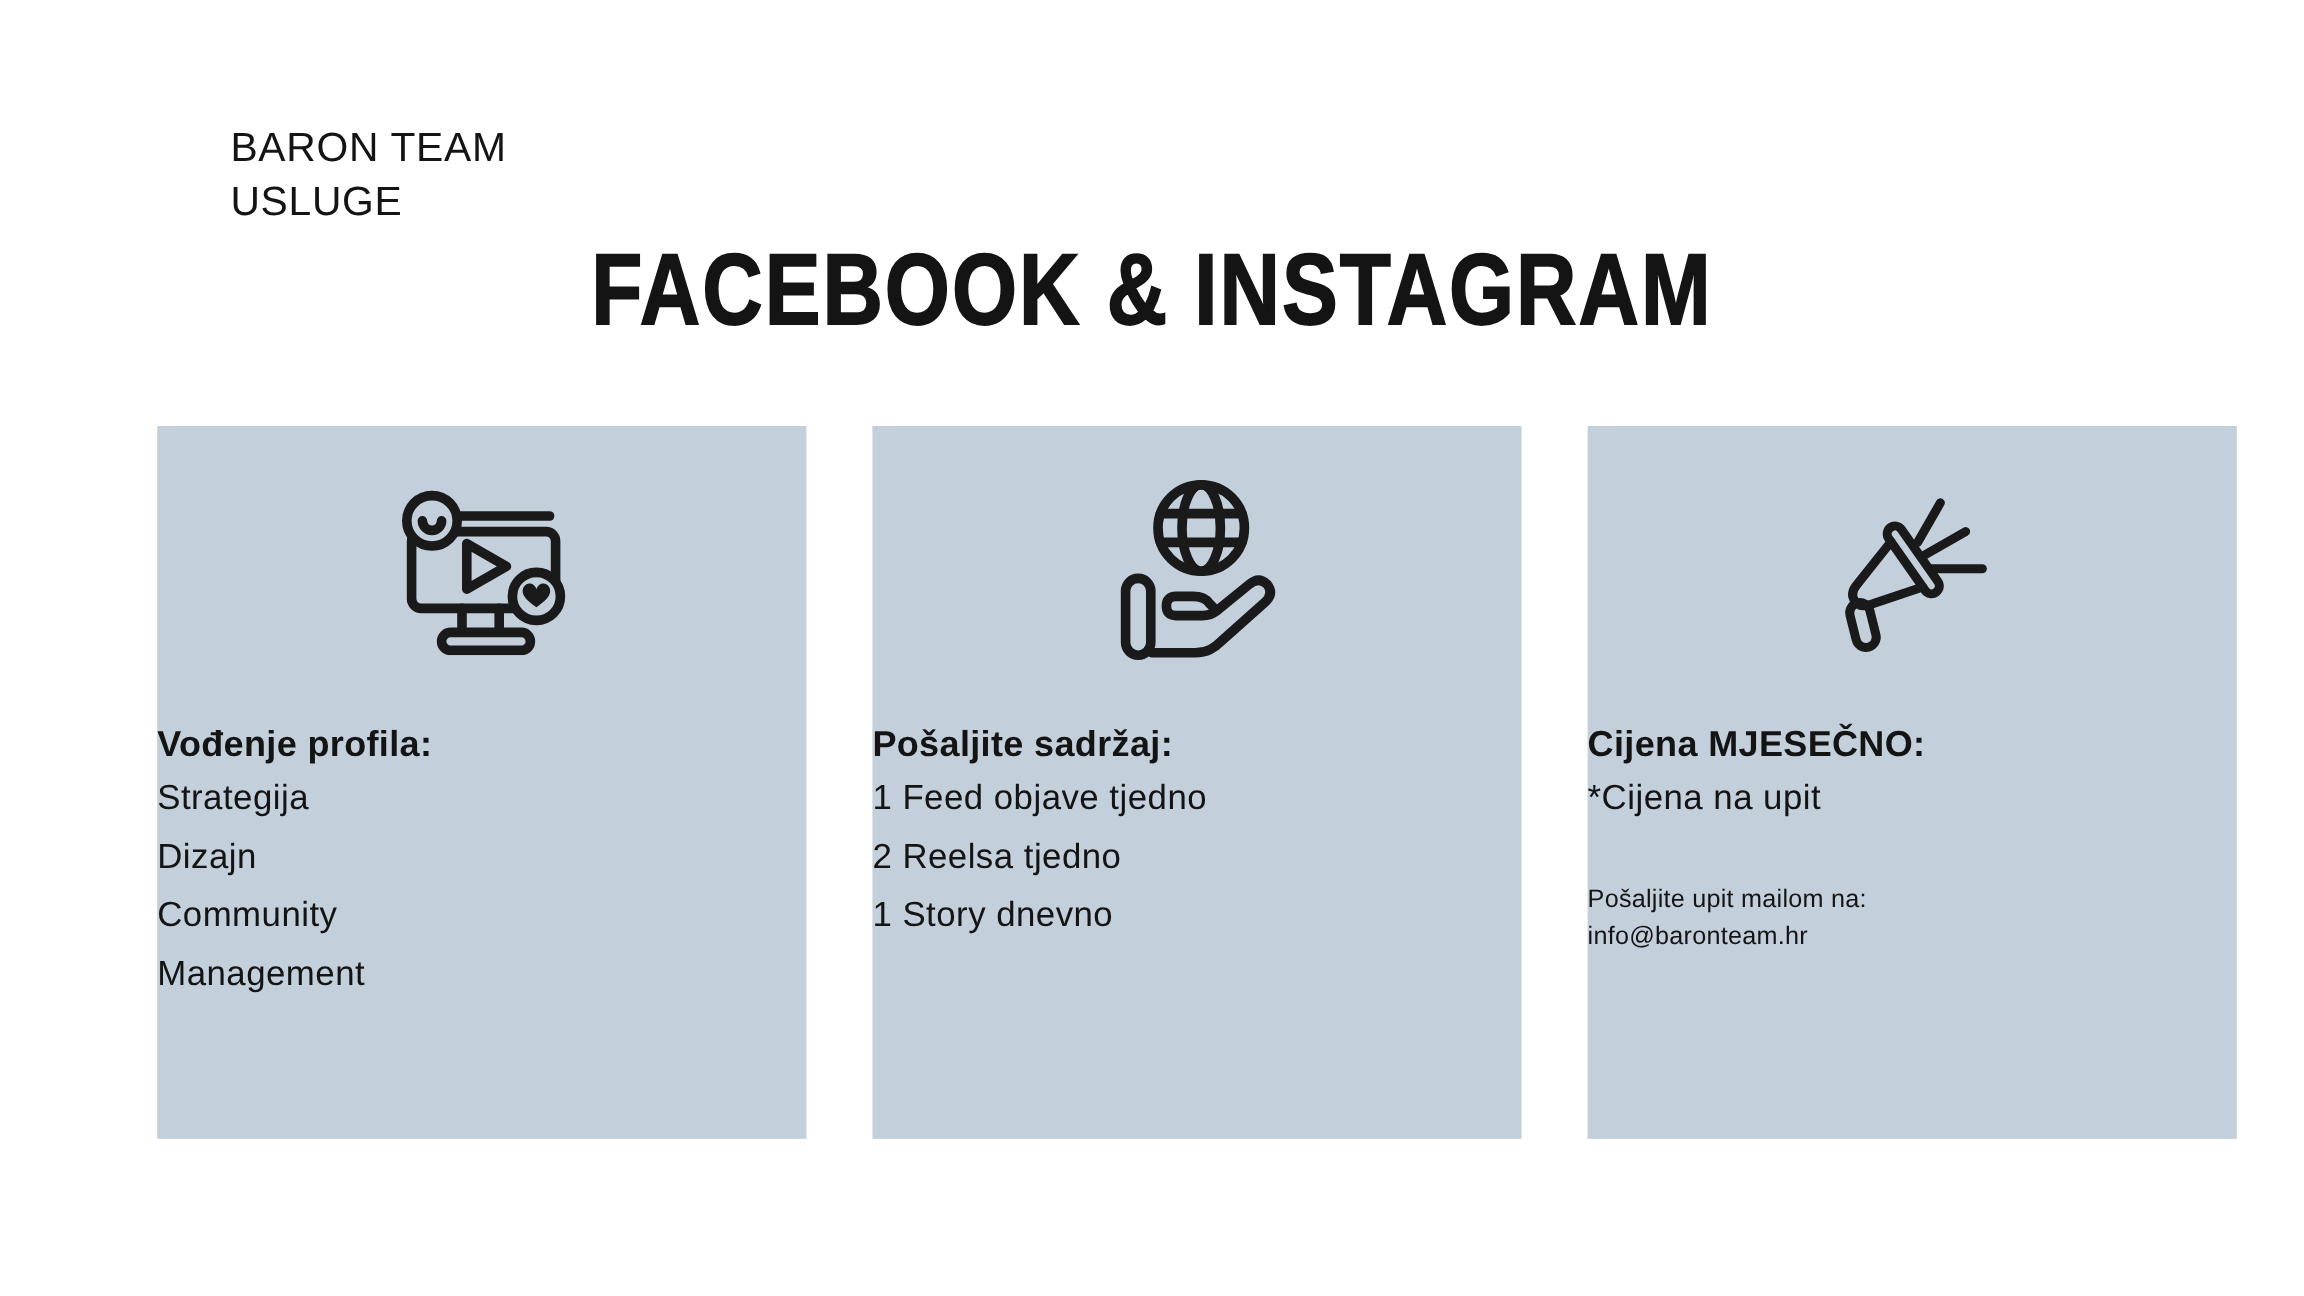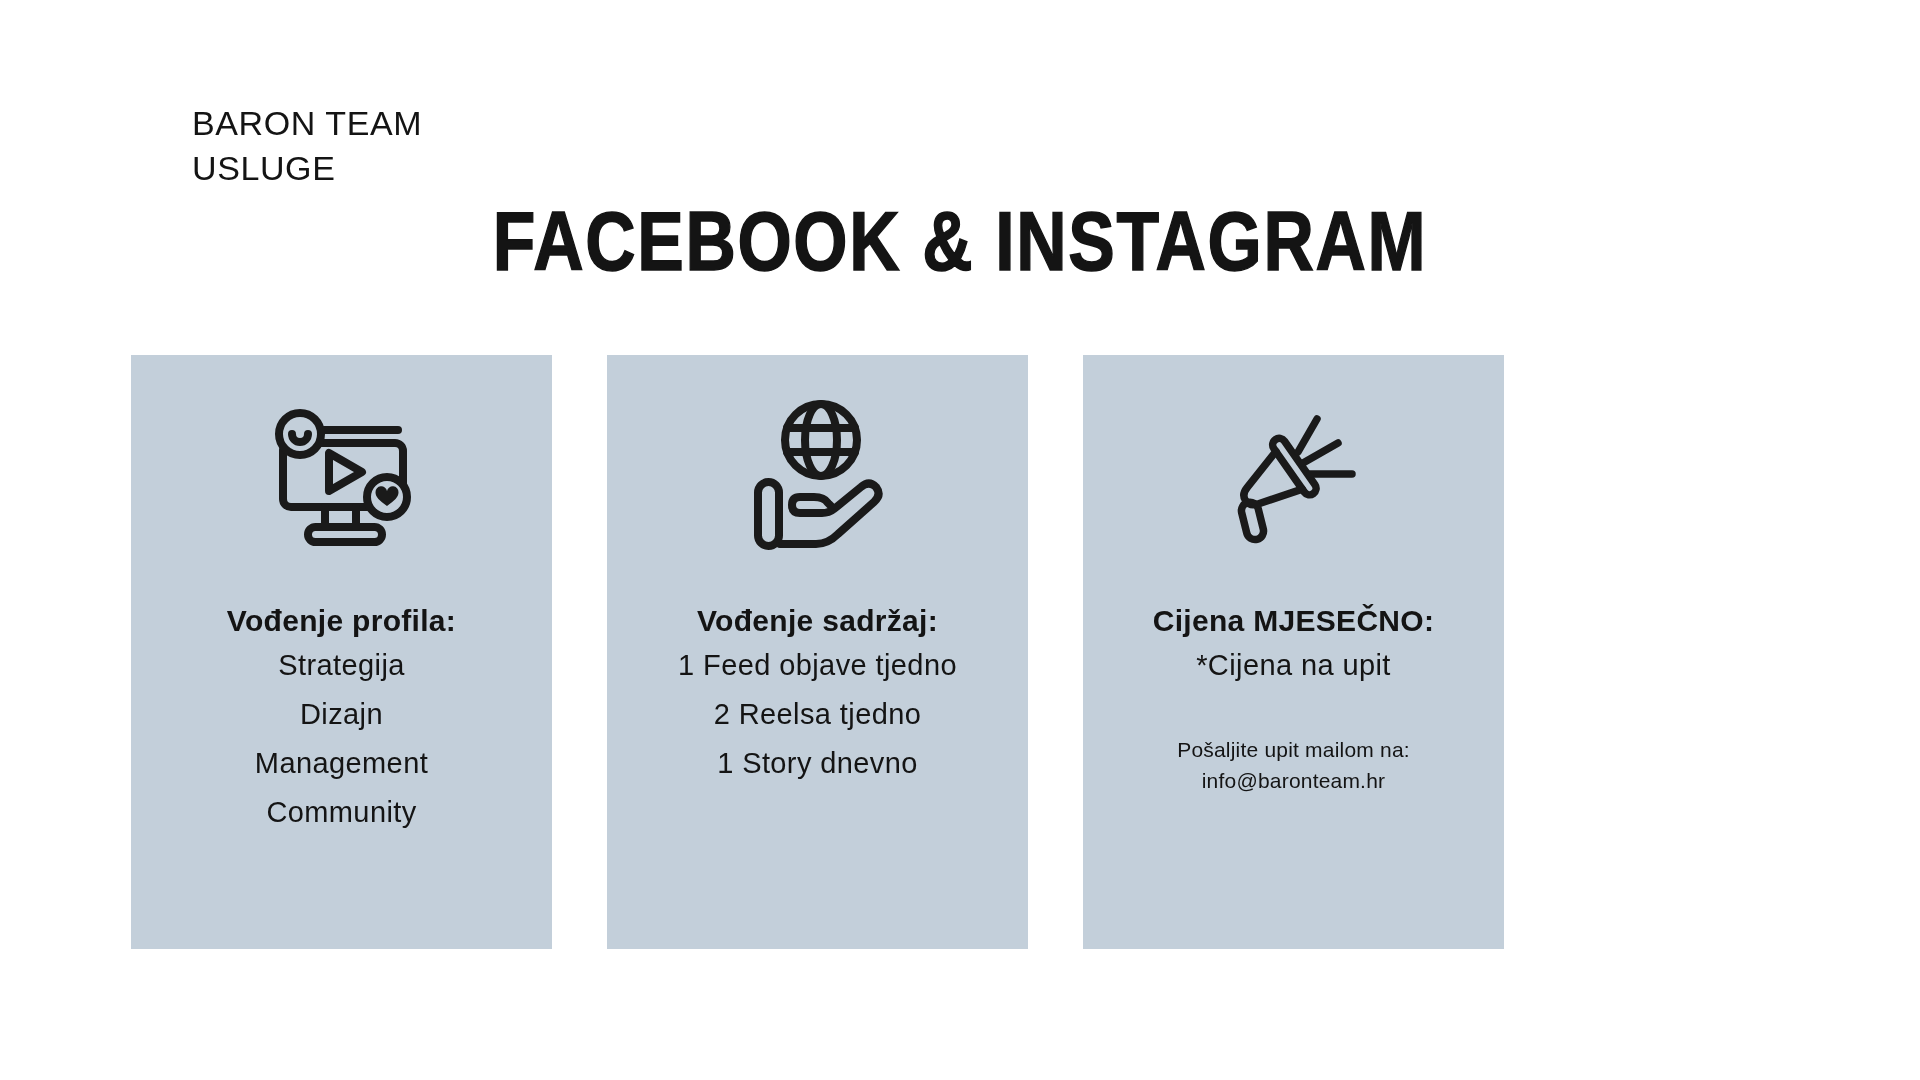--- a/index.html
+++ b/index.html
@@ -11,21 +11,21 @@
   }
   .logo{position:absolute;left:192px;top:101px;font-size:34px;line-height:45px;letter-spacing:.6px;color:var(--text,#141414)}
   .logo .b{font-weight:400}
   .title{
     position:absolute;top:199px;left:0;width:1920px;margin:0;text-align:center;
     font-size:84px;line-height:84px;font-weight:700;letter-spacing:2px;
     transform:scaleX(.83);transform-origin:50% 50%;
     -webkit-text-stroke:1.5px currentColor;color:var(--text,#141414);white-space:nowrap;
   }
   .cards{position:absolute;left:131px;top:355px;display:flex;gap:55px}
-  .card{width:421px;height:594px;background:var(--card-background,#c3cfda);text-align:center}
+  .card{width:541px;height:594px;background:var(--card-background,#c3cfda);}
   .icon-box{margin-top:46px;height:150px;display:flex;align-items:center;justify-content:center}
   .icon-box svg{display:block}
   .card-heading{margin:50px 0 0;font-size:30px;line-height:40px;font-weight:700;letter-spacing:.3px}
   .card-items{}
   .card-item{font-size:29px;line-height:49px;letter-spacing:.4px}
   .card-note{margin-top:44px;font-size:21px;line-height:31px;letter-spacing:.2px}
   .stroke{fill:none;stroke:var(--icon-stroke,#1a1a1a);stroke-linecap:round;stroke-linejoin:round}
   .w8{stroke-width:8}.w75{stroke-width:7.5}
   .mask{fill:var(--card-background,#c3cfda);stroke:var(--icon-stroke,#1a1a1a);stroke-width:8}
   .solid{fill:var(--icon-stroke,#1a1a1a);stroke:none}
@@ -53,36 +53,36 @@
         <circle class="mask" cx="28" cy="28" r="21"></circle>
         <path class="stroke w8" d="M20 28 a8 8 0 0 0 16 0"></path>
         <circle class="mask" cx="115" cy="91" r="20"></circle>
         <path class="solid" d="M115 100 c-7.5,-5.5 -11.5,-9 -11.5,-13.8 a5.8,5.8 0 0 1 11.5,-1.2 a5.8,5.8 0 0 1 11.5,1.2 c0,4.8 -4,8.3 -11.5,13.8 z"></path>
       </svg>
     </div>
     <h2 class="card-heading">Vođenje profila:</h2>
     <div class="card-items">
       <div class="card-item">Strategija</div>
       <div class="card-item">Dizajn</div>
+      <div class="card-item">Community</div>
       <div class="card-item">Management</div>
-      <div class="card-item">Community</div>
     </div>
   </section>
 
   <section class="card">
     <div class="icon-box">
       <svg width="140" height="152" viewBox="0 0 140 152" aria-hidden="true">
         <circle class="stroke w8" cx="73" cy="40" r="36"></circle>
         <ellipse class="stroke w8" cx="73" cy="40" rx="16" ry="36"></ellipse>
         <path class="stroke w8" d="M39 28 H107 M39 52 H107"></path>
         <rect class="stroke w8" x="10" y="82" width="21" height="64" rx="10.5"></rect>
         <path class="stroke w8" d="M32 144 L68 144 C78 144 84 140 90 134 L126 102 Q134 95 128 87 Q121 80 113 87 L86 109 Q81 113 74 113 L52 113 Q44 113 44 105 Q44 97 52 97 L66 97 Q76 97 80 103 L86 109"></path>
       </svg>
     </div>
-    <h2 class="card-heading">Vođenje sadržaj:</h2>
+    <h2 class="card-heading">Pošaljite sadržaj:</h2>
     <div class="card-items">
       <div class="card-item">1 Feed objave tjedno</div>
       <div class="card-item">2 Reelsa tjedno</div>
       <div class="card-item">1 Story dnevno</div>
     </div>
   </section>
 
   <section class="card">
     <div class="icon-box">
       <svg width="140" height="140" viewBox="0 0 140 140" aria-hidden="true">

